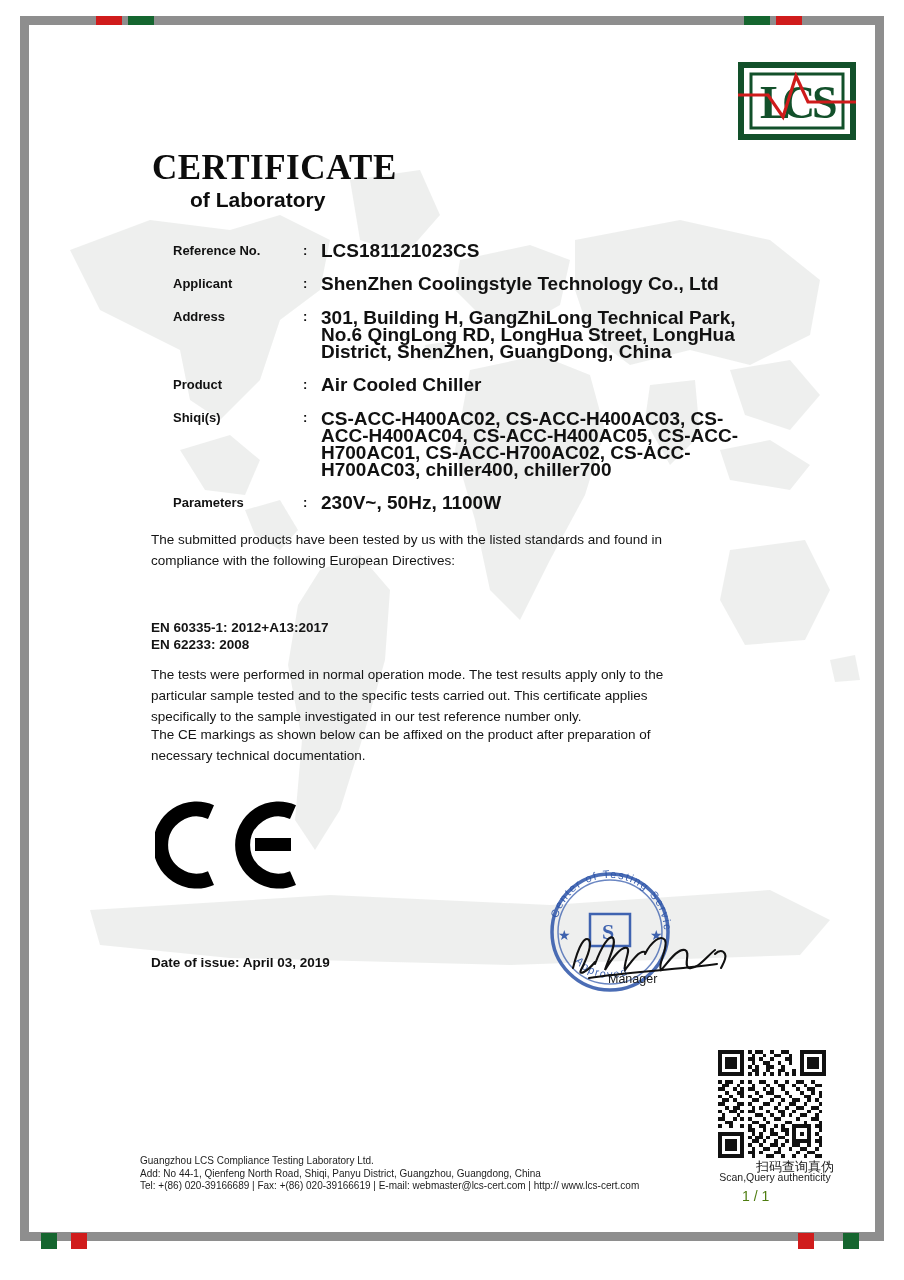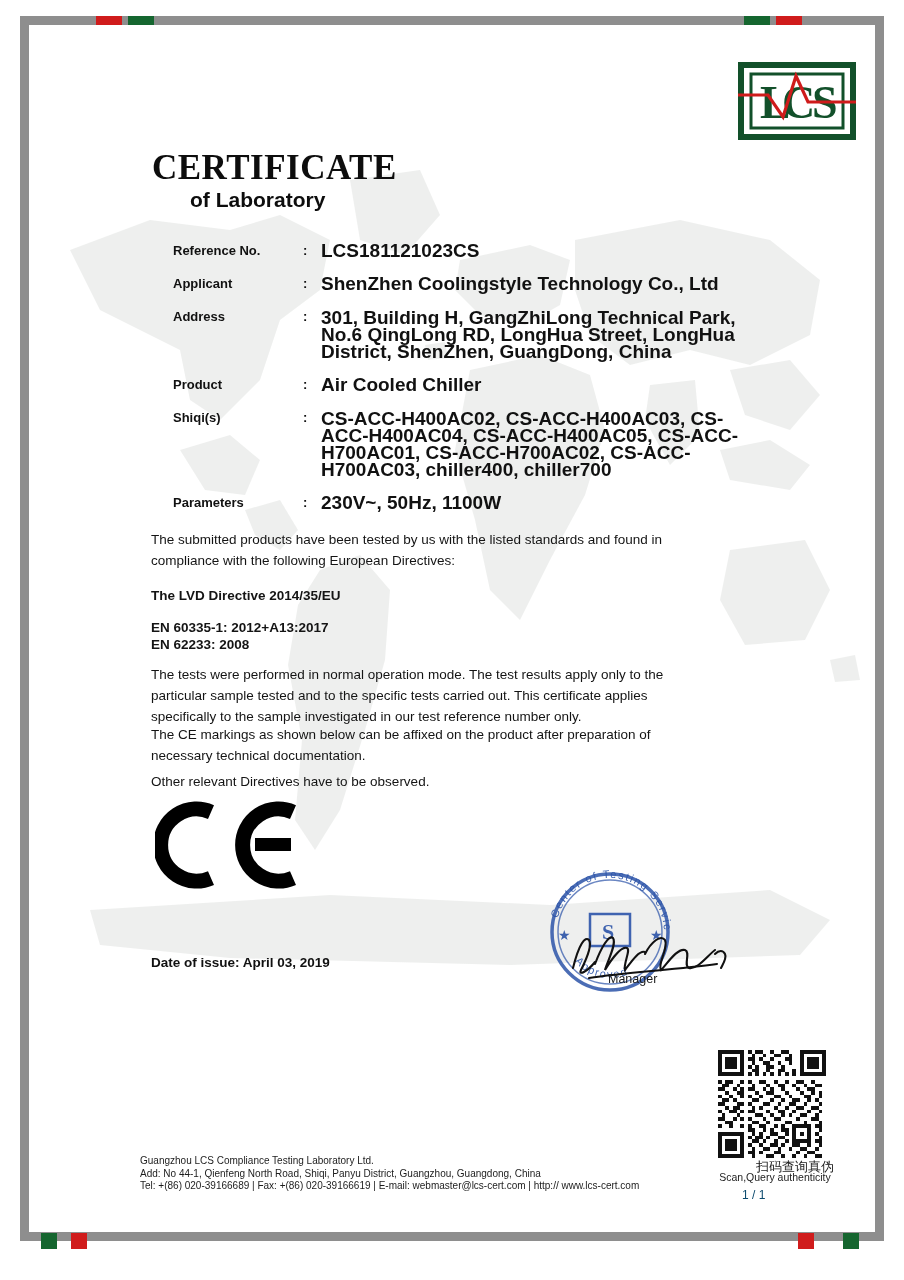--- a/index.html
+++ b/index.html
@@ -203,22 +203,22 @@
     top: 1171px;
     width: 170px;
     text-align: center;
     font-size: 10.5px;
     color: #222;
   }
   .page-num {
     position: absolute;
     left: 742px;
     top: 1188px;
-    font-size: 12px;
-    color: #0c4a6e;
+    font-size: 14px;
+    color: #4d7c0f;
   }
 
   
   .footer {
     position: absolute;
     left: 140px;
     top: 1155px;
     font-size: 10px;
     line-height: 12.5px;
     color: #1c1c1c;
@@ -322,26 +322,24 @@
 
     <div class="field-row">
       <div class="field-label">Parameters</div>
       <div class="field-colon">:</div>
       <div class="field-value">230V~, 50Hz, 1100W</div>
     </div>
 
   </div>
 
   <div class="para" style="top:518px;">The submitted products have been tested by us with the listed standards and found in compliance with the following European Directives:</div>
-  <div class="para bold" style="top:574px;">The LVD Directive 2014/35/EU</div>
   <div class="para bold" style="top:606px;">EN 60335-1: 2012+A13:2017</div>
   <div class="para bold" style="top:623px;">EN 62233: 2008</div>
   <div class="para" style="top:653px;">The tests were performed in normal operation mode. The test results apply only to the particular sample tested and to the specific tests carried out. This certificate applies specifically to the sample investigated in our test reference number only.</div>
   <div class="para" style="top:713px;">The CE markings as shown below can be affixed on the product after preparation of necessary technical documentation.</div>
-  <div class="para" style="top:760px;">Other relevant Directives have to be observed.</div>
 
   <svg class="ce-mark" viewBox="0 0 155 90" xmlns="http://www.w3.org/2000/svg">
     <path d="M56 12 A36 36 0 1 0 56 78" fill="none" stroke="#000000" stroke-width="15"></path>
     <path d="M138 12 A36 36 0 1 0 138 78" fill="none" stroke="#000000" stroke-width="15"></path>
     <rect x="100" y="38" width="36" height="13" fill="#000000"></rect>
   </svg>
 
   <div class="date-issue">Date of issue: April 03, 2019</div>
 
   <svg class="stamp" viewBox="0 0 140 140" xmlns="http://www.w3.org/2000/svg">

